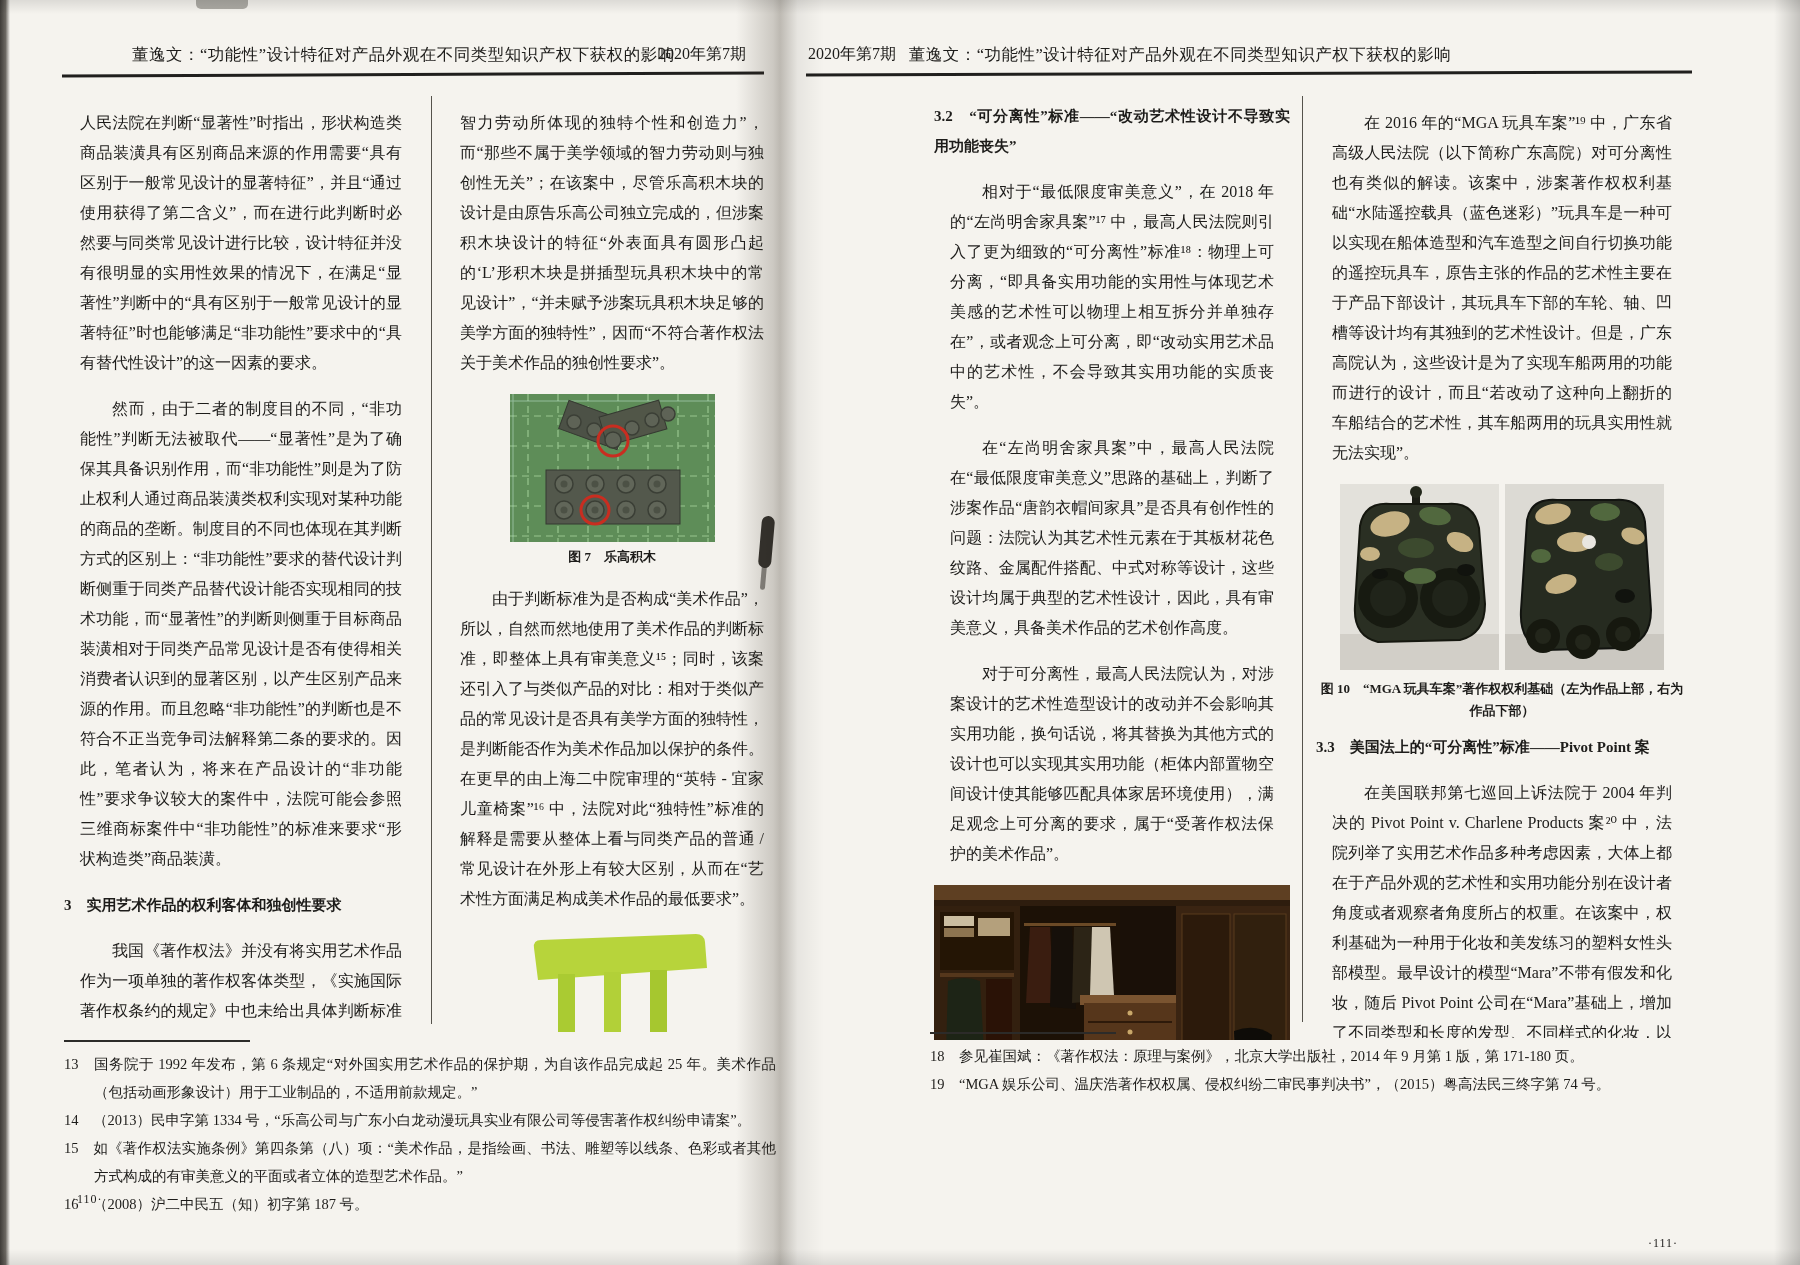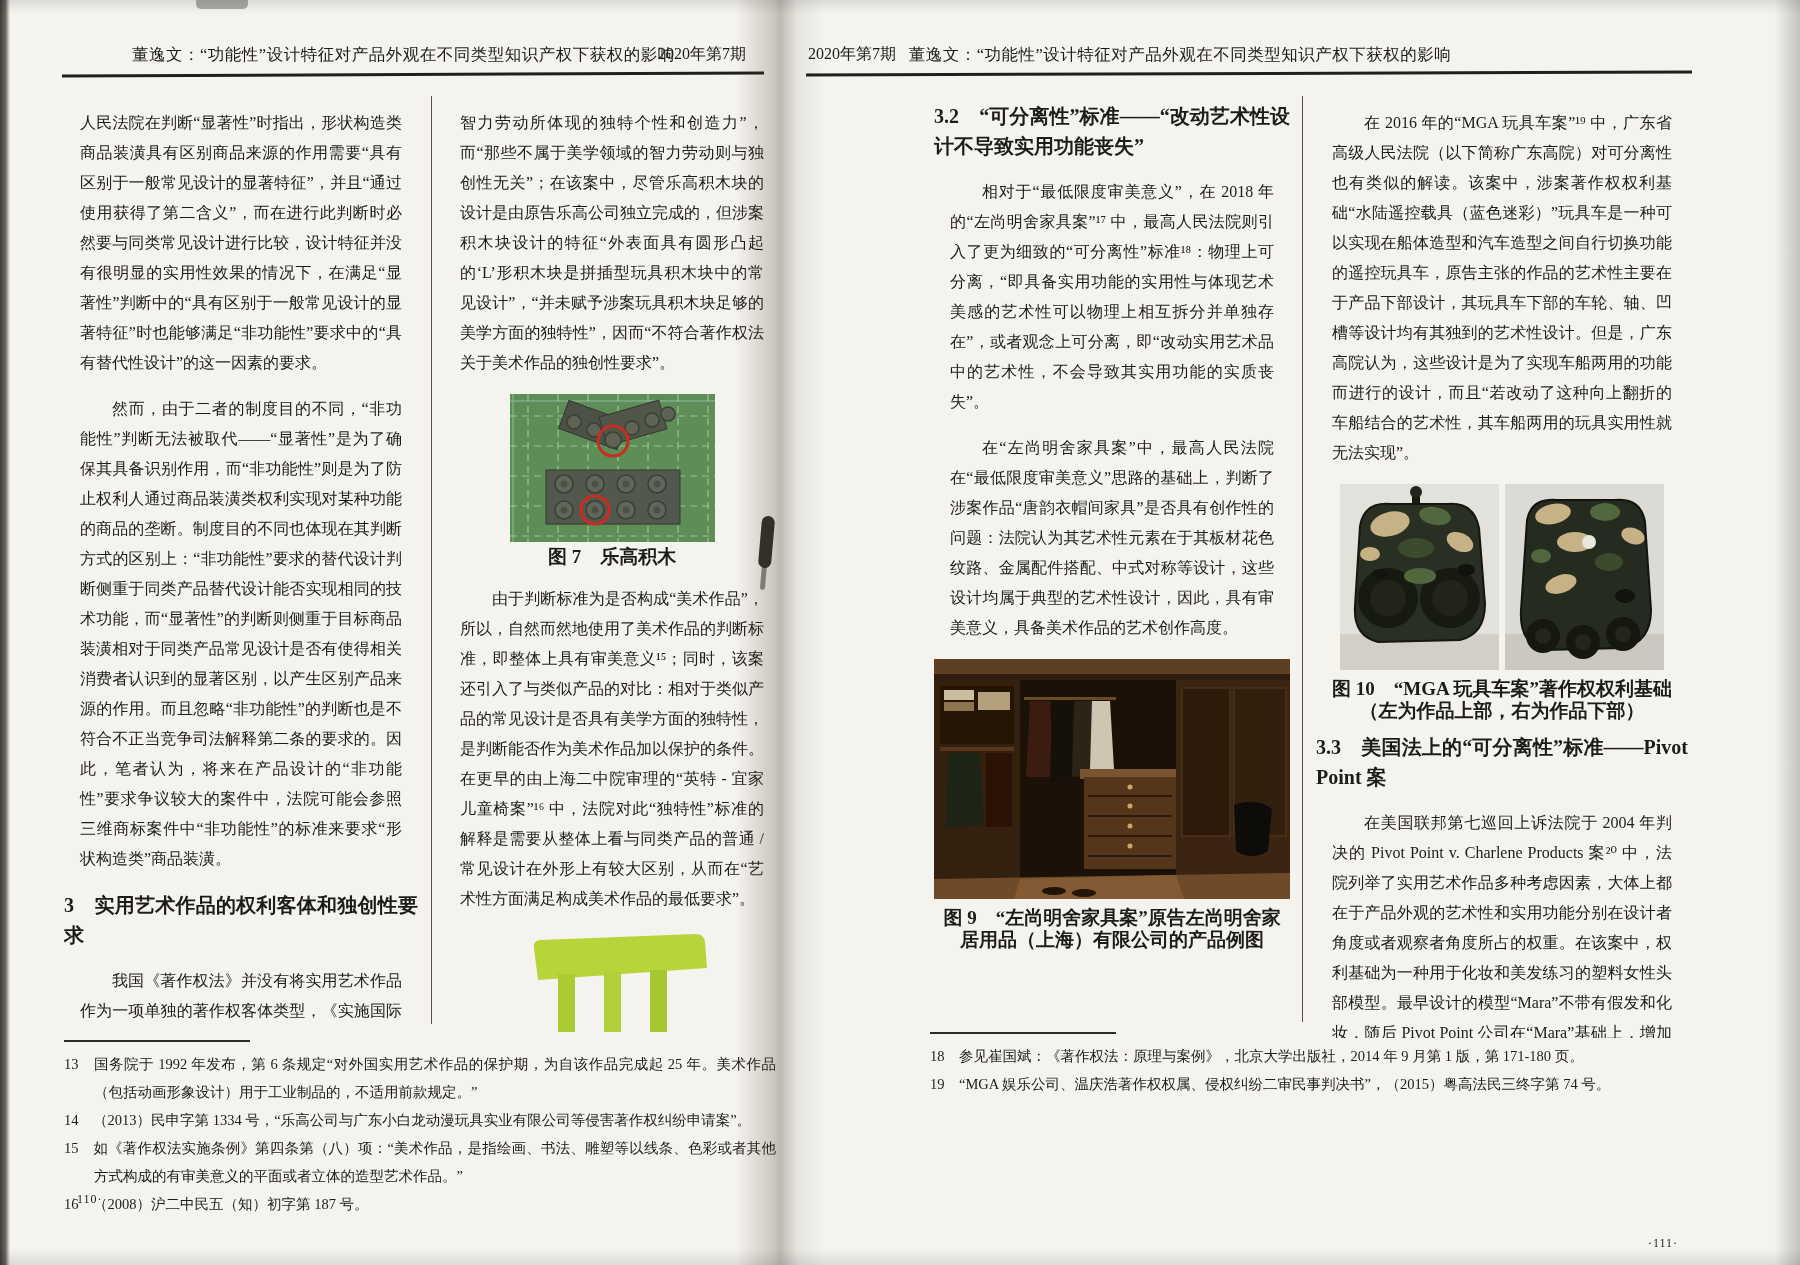--- a/index.html
+++ b/index.html
@@ -20,23 +20,23 @@
                  border-radius:7px;transform:rotate(5deg);opacity:.85;box-shadow:0 26px 0 -4px rgba(23,20,15,.55);}
   .corner-mark{position:absolute;left:196px;top:0;width:52px;height:9px;background:#8d8a84;border-radius:0 0 5px 5px;opacity:.7;}
 
   .hdr-title{position:absolute;top:44px;font-size:16.5px;letter-spacing:.5px;white-space:nowrap;}
   .hdr-issue{position:absolute;top:44px;font-size:16px;white-space:nowrap;}
   .hdr-rule{position:absolute;height:2.6px;background:#201f1d;}
 
   .col{position:absolute;text-align:justify;font-size:16px;line-height:30px;overflow:hidden;}
   .p{margin:16px;text-indent:2em;}
   .p.cont{text-indent:0;}
-  .hnum{margin:9px 0 5px;font-weight:700;text-indent:0;font-size:20px;}
+  .hnum{margin:9px 0 5px;font-weight:700;text-indent:0;font-size:15px;}
   .figwrap{margin:10px auto 2px;}
-  .caption{font-weight:700;font-size:19px;line-height:22px;text-align:center;text-indent:0;margin:4px 0 10px;}
+  .caption{font-weight:700;font-size:13px;line-height:22px;text-align:center;text-indent:0;margin:4px 0 10px;}
   .fn-rule{position:absolute;height:1.6px;background:#2c2b29;}
   .footnotes{position:absolute;font-size:14.5px;line-height:28px;text-align:justify;}
   .fn{margin:0;padding-left:30px;text-indent:-30px;}
   .pgnum{position:absolute;font-size:12px;letter-spacing:1px;}
   .vrule{position:absolute;width:1px;background:#55524c;}
   svg{display:block;}
 </style>
 </head>
 <body>
 
@@ -146,20 +146,21 @@
   <div class="pgnum" style="left:72px;top:1192px;">·110·</div>
 
   <div class="hdr-issue" style="left:808px;">2020年第7期</div>
   <div class="hdr-title" style="left:900px;width:560px;text-align:center;">董逸文：“功能性”设计特征对产品外观在不同类型知识产权下获权的影响</div>
   <div class="hdr-rule" style="left:806px;top:72px;width:886px;transform:rotate(-0.2deg);"></div>
 
   <div class="col" style="left:934px;top:92px;width:356px;height:948px;">
     <p class="hnum">3.2　“可分离性”标准——“改动艺术性设计不导致实用功能丧失”</p>
     <p class="p">相对于“最低限度审美意义”，在 2018 年的“左尚明舍家具案”¹⁷ 中，最高人民法院则引入了更为细致的“可分离性”标准¹⁸：物理上可分离，“即具备实用功能的实用性与体现艺术美感的艺术性可以物理上相互拆分并单独存在”，或者观念上可分离，即“改动实用艺术品中的艺术性，不会导致其实用功能的实质丧失”。</p>
     <p class="p">在“左尚明舍家具案”中，最高人民法院在“最低限度审美意义”思路的基础上，判断了涉案作品“唐韵衣帽间家具”是否具有创作性的问题：法院认为其艺术性元素在于其板材花色纹路、金属配件搭配、中式对称等设计，这些设计均属于典型的艺术性设计，因此，具有审美意义，具备美术作品的艺术创作高度。</p>
+    <p class="p">对于可分离性，最高人民法院认为，对涉案设计的艺术性造型设计的改动并不会影响其实用功能，换句话说，将其替换为其他方式的设计也可以实现其实用功能（柜体内部置物空间设计使其能够匹配具体家居环境使用），满足观念上可分离的要求，属于“受著作权法保护的美术作品”。</p>
     <div class="figwrap" style="width:356px;margin-top:12px;">
       <svg width="356" height="240" viewBox="0 0 356 240">
         <rect width="356" height="240" fill="#1a1008"></rect>
         <rect x="0" y="0" width="356" height="15" fill="#5e3f22"></rect>
         <rect x="0" y="15" width="356" height="6" fill="#2e1d0e"></rect>
         <rect x="0" y="21" width="86" height="200" fill="#33200f"></rect>
         <rect x="6" y="27" width="74" height="58" fill="#241505"></rect>
         <rect x="10" y="31" width="30" height="10" fill="#cbbda0"></rect>
         <rect x="10" y="43" width="30" height="9" fill="#8d7450"></rect>
         <rect x="44" y="33" width="32" height="18" fill="#b4a07c"></rect>

